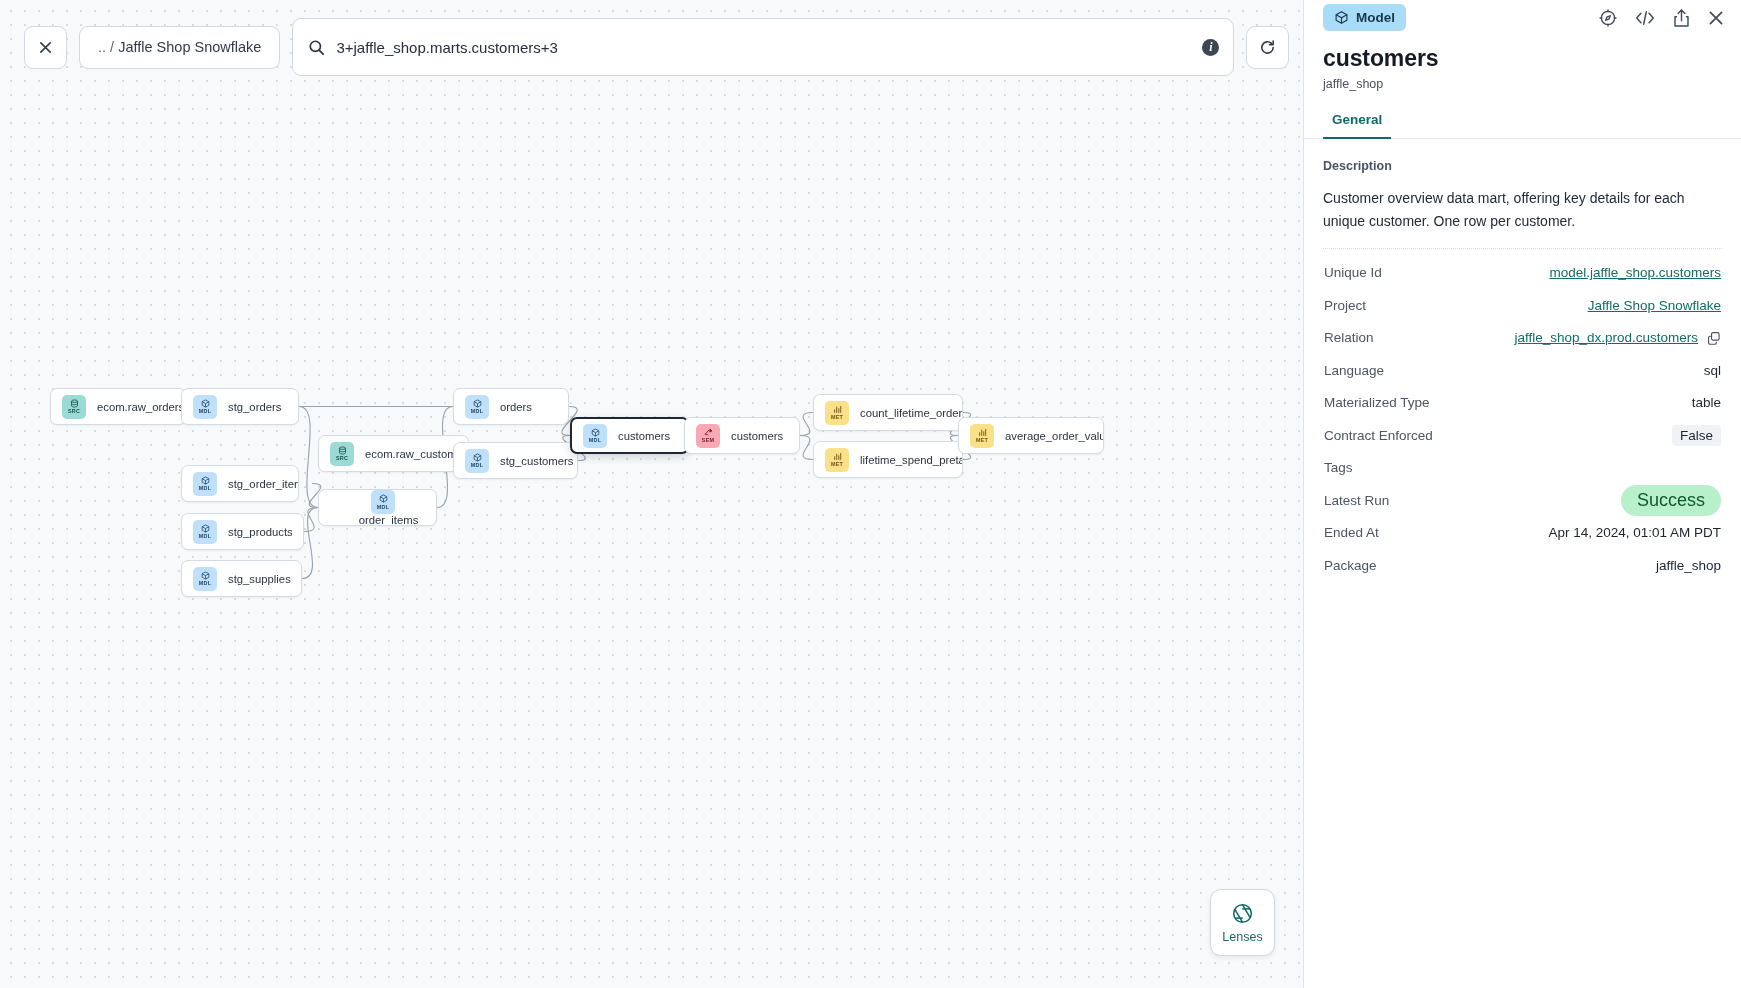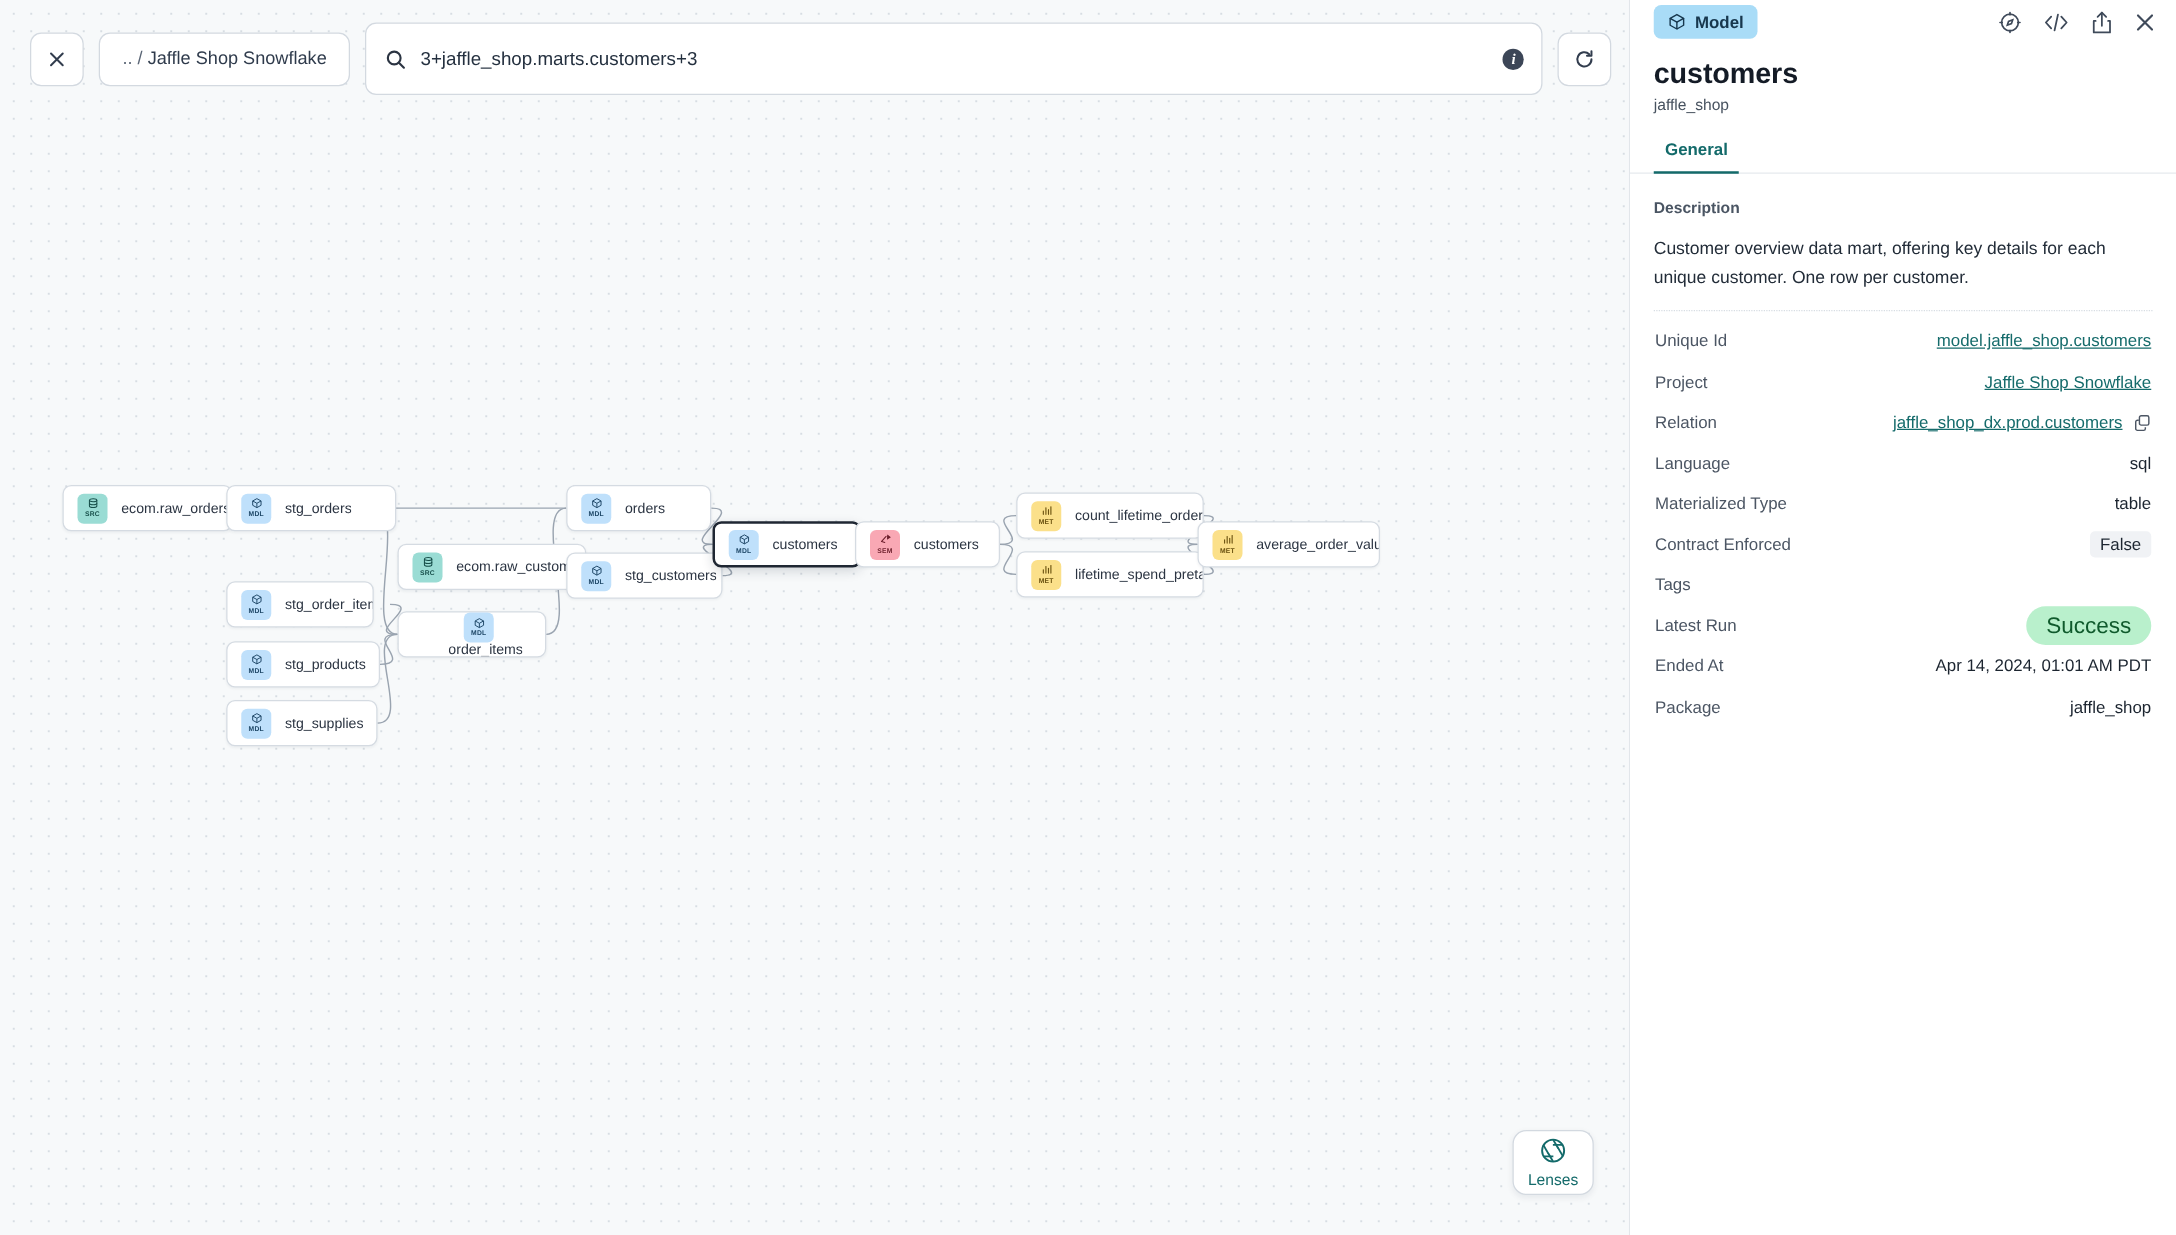--- a/index.html
+++ b/index.html
@@ -87,21 +87,21 @@
   .badge.sem { background: #f9a8b4; color: #6d1f2c; }
   .badge.met { background: #fbe08a; color: #6b5210; }
   .node-label {
     margin-left: 11px; font-size: 11.3px; color: #2b3442;
     white-space: nowrap; overflow: hidden;
   }
 
   
   #lenses-btn {
     position: absolute; right: 28px; bottom: 32px;
-    width: 65px; height: 52px; background: #fff;
+    width: 65px; height: 67px; background: #fff;
     border: 1px solid #d3d9e0; border-radius: 11px;
     display: flex; flex-direction: column; align-items: center; justify-content: center;
     gap: 5px; cursor: pointer;
     box-shadow: 0 2px 5px rgba(20,30,50,.07);
   }
   #lenses-btn .lens-label { font-size: 12.5px; color: #156b6b; }
 
   
   #panel {
     width: 438px; flex: 0 0 438px; height: 988px;
@@ -213,21 +213,21 @@
             <div class="badge src">
               <span class="bico"><svg width="9" height="9" viewBox="0 0 14 14" fill="none" stroke="currentColor" stroke-width="1.3">
                   <ellipse cx="7" cy="3.4" rx="4.6" ry="1.9"></ellipse>
                   <path d="M2.4 3.4v7.2c0 1.05 2.06 1.9 4.6 1.9s4.6-.85 4.6-1.9V3.4"></path>
                   <path d="M2.4 7c0 1.05 2.06 1.9 4.6 1.9s4.6-.85 4.6-1.9"></path>
                 </svg></span>
               <span class="btxt">SRC</span>
             </div>
             <div class="node-label">ecom.raw_orders</div>
           </div>
-          <div class="node" style="left: 181px; top: 388px; width: 136px; height: 37px;">
+          <div class="node" style="left: 181px; top: 388px; width: 118px; height: 37px;">
             <div class="badge mdl">
               <span class="bico"><svg width="9" height="9" viewBox="0 0 14 14" fill="none" stroke="currentColor" stroke-width="1.2" stroke-linejoin="round">
                   <path d="M7 1.4 L12.2 4.3 L7 7.2 L1.8 4.3 Z"></path>
                   <path d="M1.8 4.3v5.4L7 12.6V7.2"></path>
                   <path d="M12.2 4.3v5.4L7 12.6"></path>
                 </svg></span>
               <span class="btxt">MDL</span>
             </div>
             <div class="node-label">stg_orders</div>
           </div>

